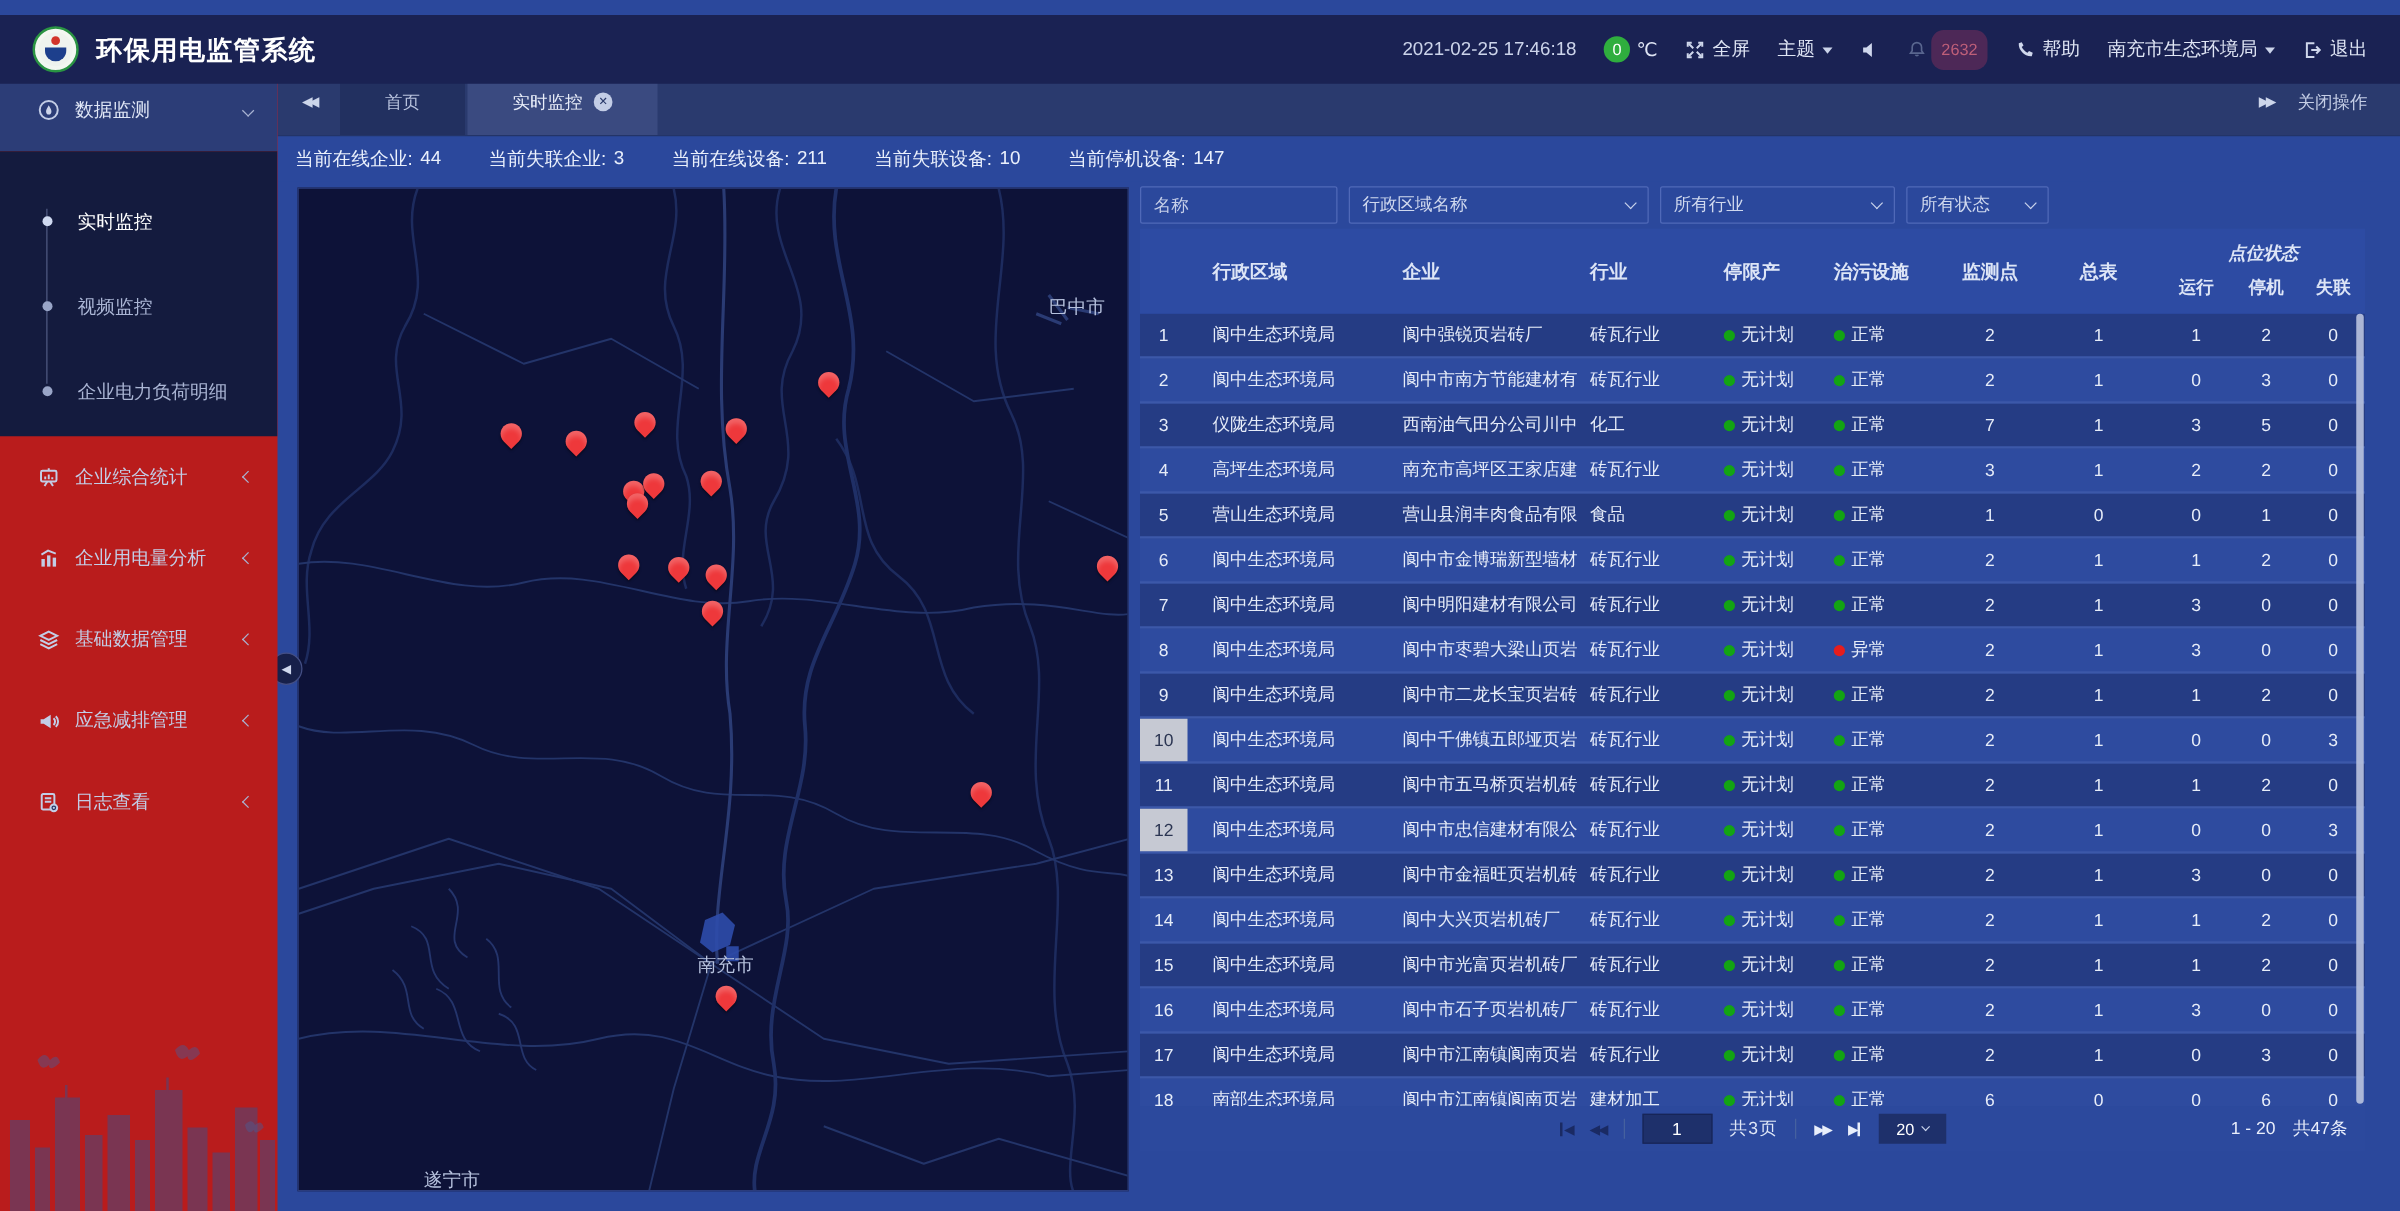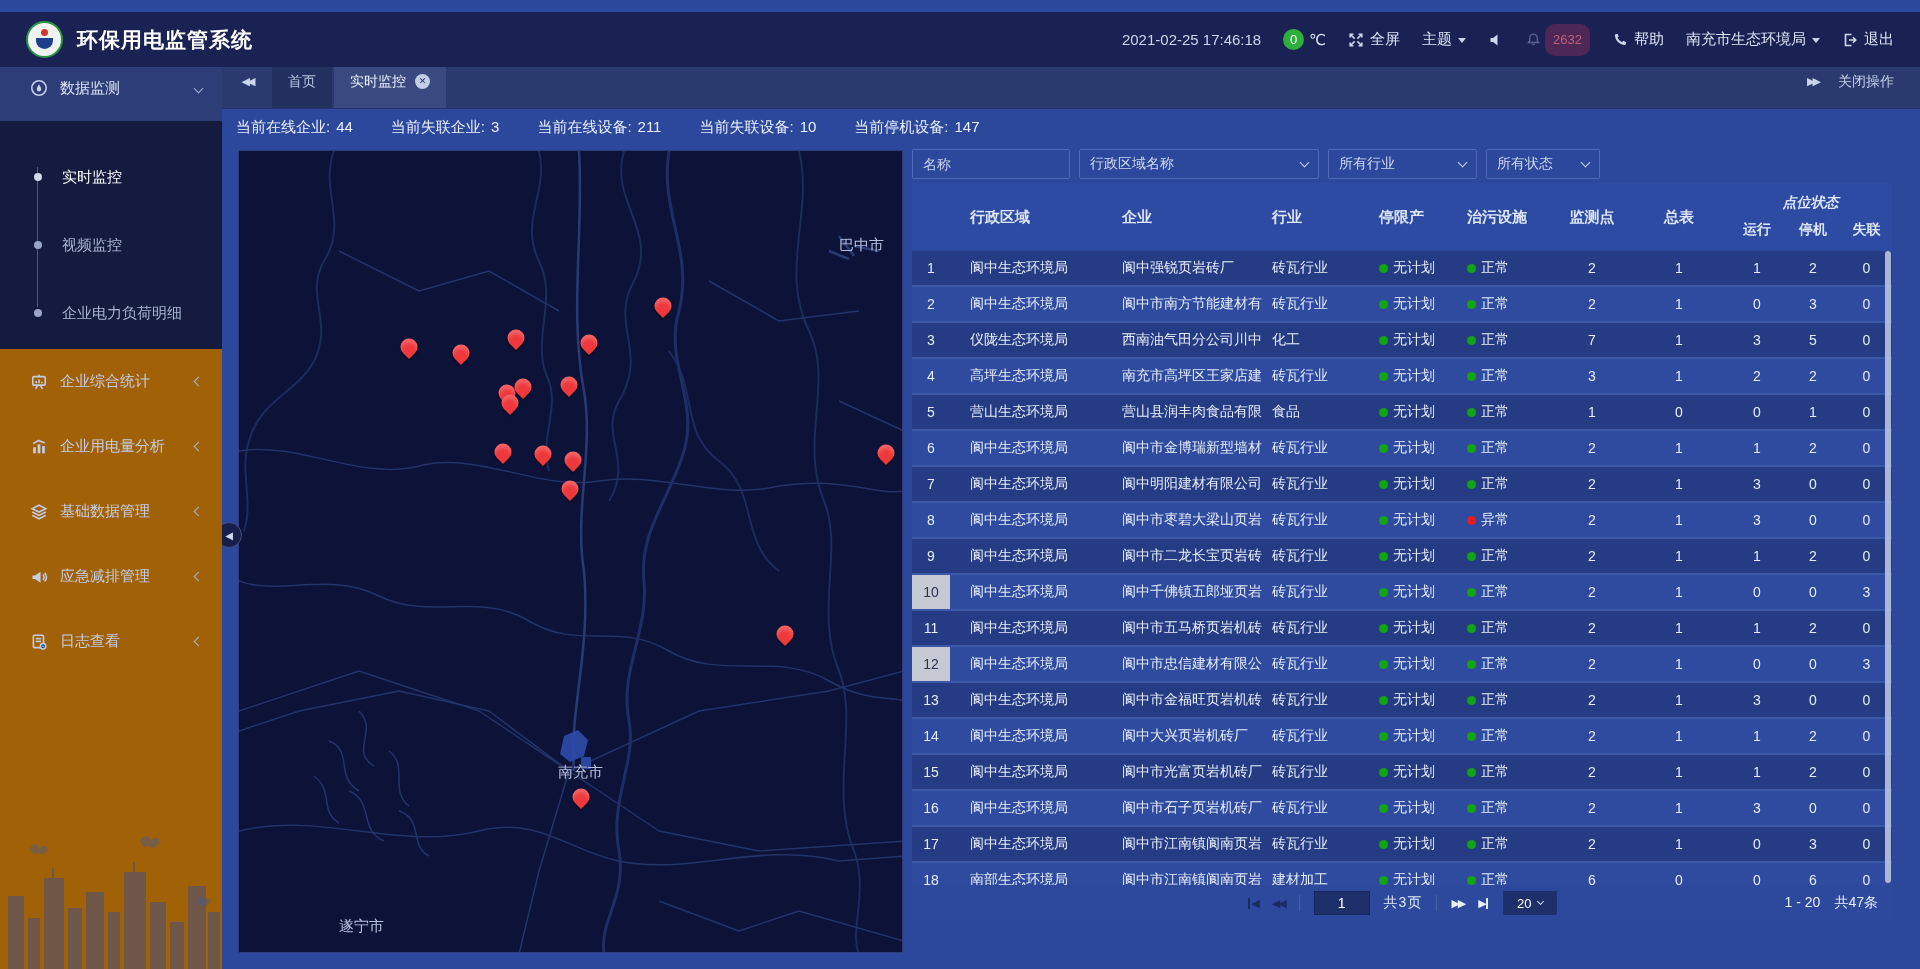--- a/index.html
+++ b/index.html
@@ -18,40 +18,40 @@
   .temp-badge { width:21px; height:21px; border-radius:50%; background:#2fae3e; color:#fff; font-size:13px; display:flex; align-items:center; justify-content:center; }
   .hbtn { background:none; border:none; color:#dfe5f4; font-size:15px; display:flex; align-items:center; gap:6px; font-family:inherit; cursor:pointer; }
   .caret-down { width:0; height:0; border-left:4px solid transparent; border-right:4px solid transparent; border-top:5px solid #cbd4ea; margin-top:2px; }
   .hicon { width:16px; height:16px; stroke:#cfd7ec; fill:none; stroke-width:1.6; }
   .hicon.fill { fill:#cfd7ec; stroke:none; }
   .notif { display:flex; align-items:center; gap:4px; }
   .notif .pill { min-width:44px; height:20px; border-radius:10px; background:rgba(175,52,95,.35); color:#bf5f79; font-size:13px; display:flex; align-items:center; justify-content:center; padding:16px 8px; }
   .bell-icon { width:15px; height:15px; stroke:#59668f; fill:none; stroke-width:1.4; }
 
   
-  .sidebar { position:absolute; left:0; top:55px; width:222px; height:914px; background:#a16207; z-index:10; overflow:hidden; }
+  .sidebar { position:absolute; left:0; top:55px; width:222px; height:914px; background:#b91c1c; z-index:10; overflow:hidden; }
   .group { height:65px; display:flex; align-items:center; padding:0 20px 0 30px; color:#c3cde6; font-size:15px; position:relative; cursor:pointer; }
   .group:first-child { height:66px; }
   .group.open { background:#2c3d77; color:#dfe6f6; }
   .gicon { width:18px; height:18px; margin-right:12px; stroke:#c3cde6; fill:none; stroke-width:1.4; flex:0 0 auto; }
   .chev { width:7px; height:7px; border-right:1.5px solid #a9b4d3; border-bottom:1.5px solid #a9b4d3; margin-left:auto; }
   .chev.down { transform:rotate(45deg); }
   .chev.left { transform:rotate(135deg); }
   .submenu { background:#141b3e; padding:22px 0 2px 0; position:relative; }
   .submenu::before { content:''; position:absolute; left:37px; top:46px; bottom:42px; width:1px; background:#6f7ba6; opacity:.65; }
   .subitem { position:relative; height:68px; display:flex; align-items:center; padding-left:62px; color:#aab5d4; font-size:15px; cursor:pointer; }
   .subitem::before { content:''; position:absolute; left:34px; top:50%; margin-top:-4px; width:8px; height:8px; border-radius:50%; background:#99a5c7; }
   .subitem.active { color:#ffffff; }
   .subitem.active::before { background:#cfd9f0; }
   .skyline { position:absolute; left:0; bottom:0; width:222px; height:135px; pointer-events:none; }
 
   
   .tabbar { position:absolute; left:222px; top:55px; width:1698px; height:53px; background:#2a3a6e; display:flex; align-items:stretch; color:#c5cee6; font-size:14px; }
   .tab-nav { width:50px; display:flex; align-items:center; justify-content:center; color:#ccd5ea; font-size:11px; letter-spacing:-3px; cursor:pointer; }
-  .tab { display:flex; align-items:center; gap:9px; padding:0 16px; background:#223060; color:#b9c3de; margin-right:2px; cursor:pointer; }
+  .tab { display:flex; align-items:center; gap:9px; padding:0 36px; background:#223060; color:#b9c3de; margin-right:2px; cursor:pointer; }
   .tab.active { background:#3a4a80; color:#e9eef9; }
   .tab-close { width:15px; height:15px; border-radius:50%; background:#c3cde6; color:#273768; font-size:9px; font-weight:bold; display:none; align-items:center; justify-content:center; line-height:1; }
   .tab.closable .tab-close { display:flex; }
   .tab-right { margin-left:auto; display:flex; align-items:center; gap:20px; padding-right:26px; }
   .dbl-arrow { font-size:11px; letter-spacing:-3px; color:#ccd5ea; cursor:pointer; }
   .close-ops { color:#c5cee6; cursor:pointer; }
 
   
   .statsbar { position:absolute; left:222px; top:108px; width:1698px; height:37px; background:#2b489c; border-top:1px solid #233468; display:flex; align-items:center; padding-left:14px; gap:38px; color:#eaf0fc; font-size:15px; }
   .stat { display:flex; gap:6px; }
@@ -65,21 +65,21 @@
   .city { position:absolute; color:#b6c1dd; font-size:15px; white-space:nowrap; }
   .pin { position:absolute; width:17px; height:17px; background:#ee383b; border-radius:50% 50% 50% 0; transform:translate(-50%,-120%) rotate(-45deg); box-shadow:-1px 1px 2px rgba(0,0,0,.45), inset -3px 3px 4px rgba(255,255,255,.22); cursor:pointer; }
   .collapse-btn { position:absolute; left:-6px; top:377px; width:26px; height:26px; border-radius:50%; background:#17204a; border:1px solid #444f85; color:#cfd8ee; font-size:10px; display:flex; align-items:center; justify-content:center; z-index:6; cursor:pointer; }
 
   
   .right-panel { position:absolute; left:690px; top:4px; width:980px; height:772px; }
   .filters { height:30px; display:flex; gap:9px; }
   .f-input { width:158px; height:30px; background:#2b489c; border:1px solid #5069b8; border-radius:2px; color:#cfd8ee; font-size:14px; padding:0 10px; font-family:inherit; outline:none; }
   .f-input::placeholder { color:#c6cfe8; opacity:1; }
   .f-select { height:30px; background:#2b489c; border:1px solid #5069b8; border-radius:2px; color:#cfd8ee; font-size:14px; display:flex; align-items:center; justify-content:space-between; padding:0 10px; cursor:pointer; }
-  .w240{width:240px;} .w166{width:149px;} .w114{width:114px;}
+  .w240{width:240px;} .w166{width:188px;} .w114{width:114px;}
   .sel-caret { width:7px; height:7px; border-right:1.5px solid #c9d3ec; border-bottom:1.5px solid #c9d3ec; transform:rotate(45deg); margin-top:-3px; }
   .sel-caret.small { width:5px; height:5px; }
 
   
   .table { position:absolute; left:0; top:34px; width:980px; height:702px; }
   .thead, .row { display:grid; grid-template-columns:38px 148px 172px 105px 88px 92px 74px 100px 56px 56px 1fr; }
   .thead { height:68px; background:#2d4ba3; color:#dde5f6; font-size:15px; font-weight:600; grid-template-rows:30px 38px; }
   .th { display:flex; align-items:center; justify-content:center; grid-row:1/3; }
   .th.left { justify-content:flex-start; }
   .c2{grid-column:2;} .c3{grid-column:3;} .c4{grid-column:4;} .c5{grid-column:5;} .c6{grid-column:6;} .c7{grid-column:7;} .c8{grid-column:8;} .c9{grid-column:9;} .c10{grid-column:10;} .c11{grid-column:11;}
@@ -377,21 +377,21 @@
       <g fill="#2e4cab" opacity="0.9">
         <path d="M325,585 l14,-6 10,10 -4,16 -14,6 -10,-8 z"></path>
         <rect x="342" y="606" width="10" height="12"></rect>
       </g>
     </svg>
 
       <span class="city" style="left: 600px; top: 85px;">巴中市</span>
 
       <span class="city" style="left: 319px; top: 612px;">南充市</span>
 
-      <span class="city" style="left: 100px; top: 766px;">遂宁市</span>
+      <span class="city" style="left: 100px; top: 784px;">遂宁市</span>
 
       <span class="pin" style="left: 424px; top: 167px;"></span>
 
       <span class="pin" style="left: 170px; top: 208px;"></span>
 
       <span class="pin" style="left: 222px; top: 214px;"></span>
 
       <span class="pin" style="left: 277px; top: 199px;"></span>
 
       <span class="pin" style="left: 350px; top: 204px;"></span>

